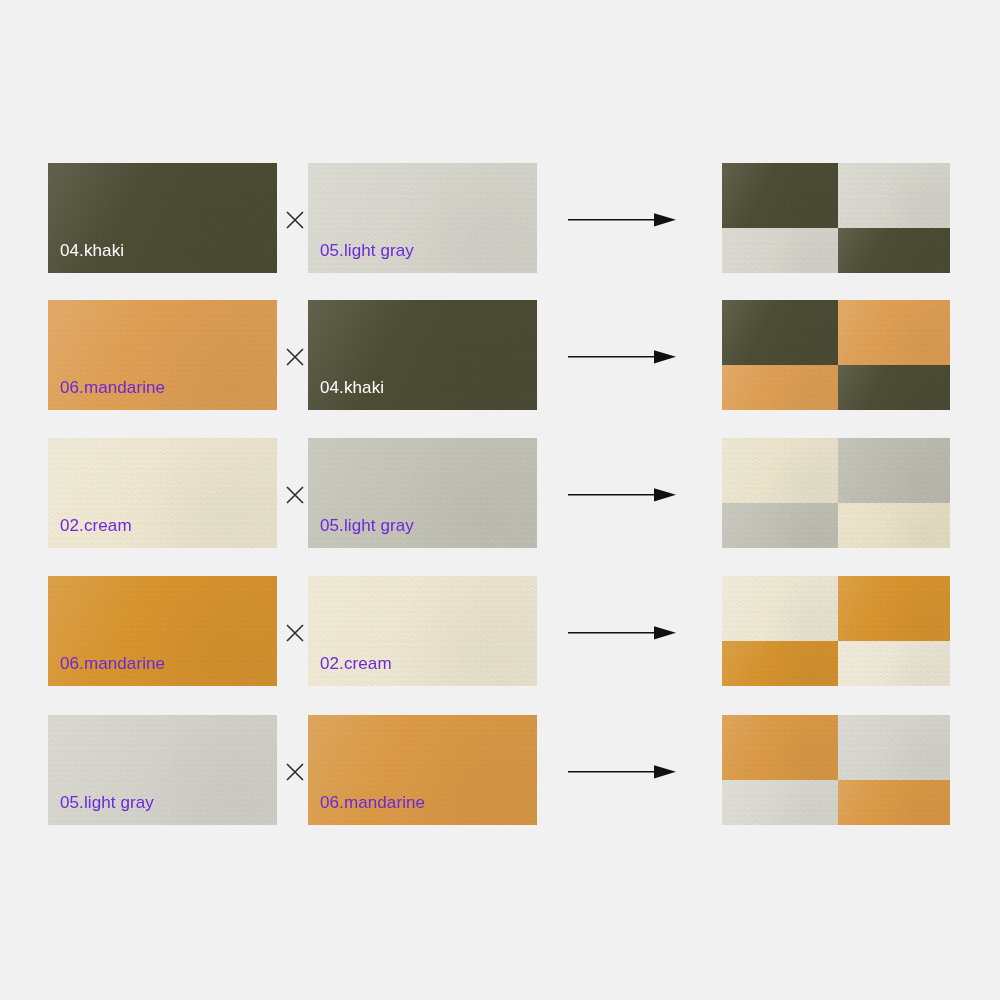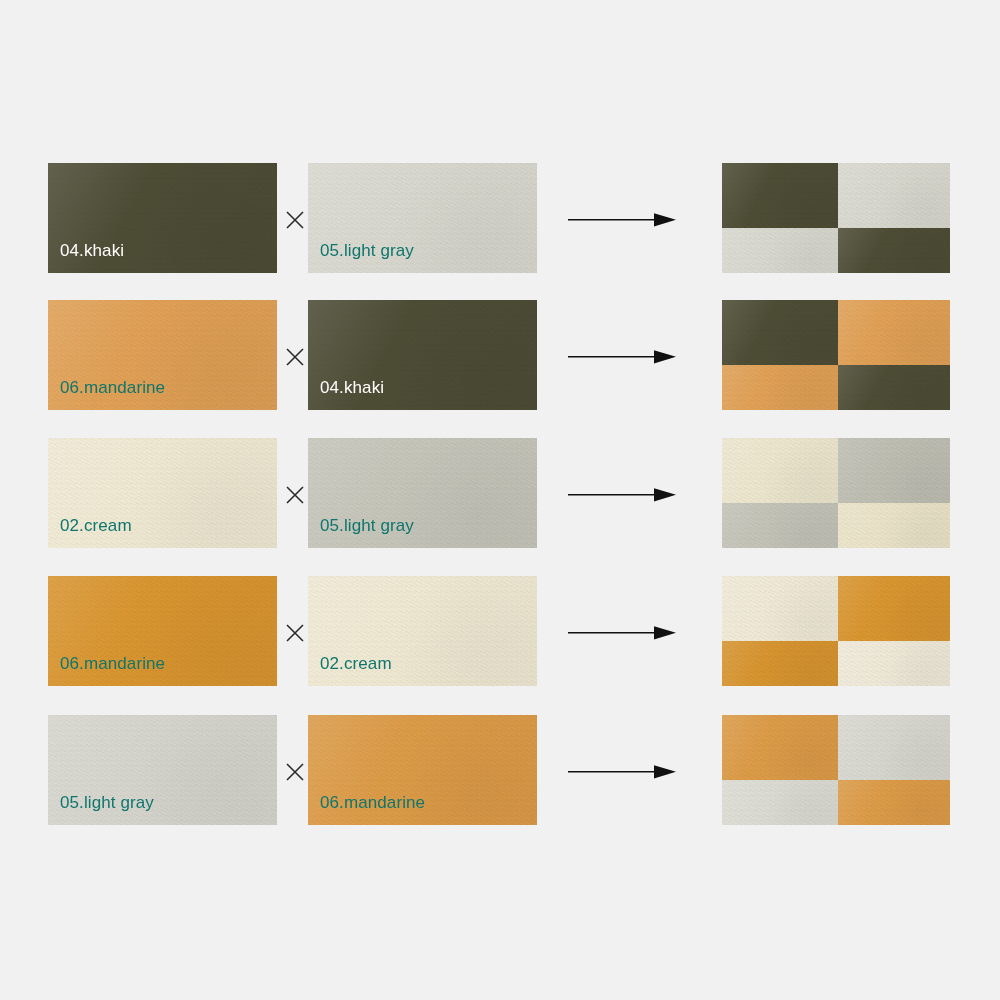--- a/index.html
+++ b/index.html
@@ -71,21 +71,21 @@
     position: absolute;
     left: 12px;
     bottom: 12px;
     font-size: 17px;
     line-height: 20px;
     letter-spacing: .1px;
     white-space: nowrap;
     z-index: 3;
   }
   .label-light { color: #ffffff; }
-  .label-dark  { color: #0f766e; }
+  .label-dark  { color: #6d28d9; }
 
   
   .times {
     position: absolute;
     left: 283px;
     top: 45px;
     width: 24px;
     height: 24px;
   }
   .times svg { display: block; }

